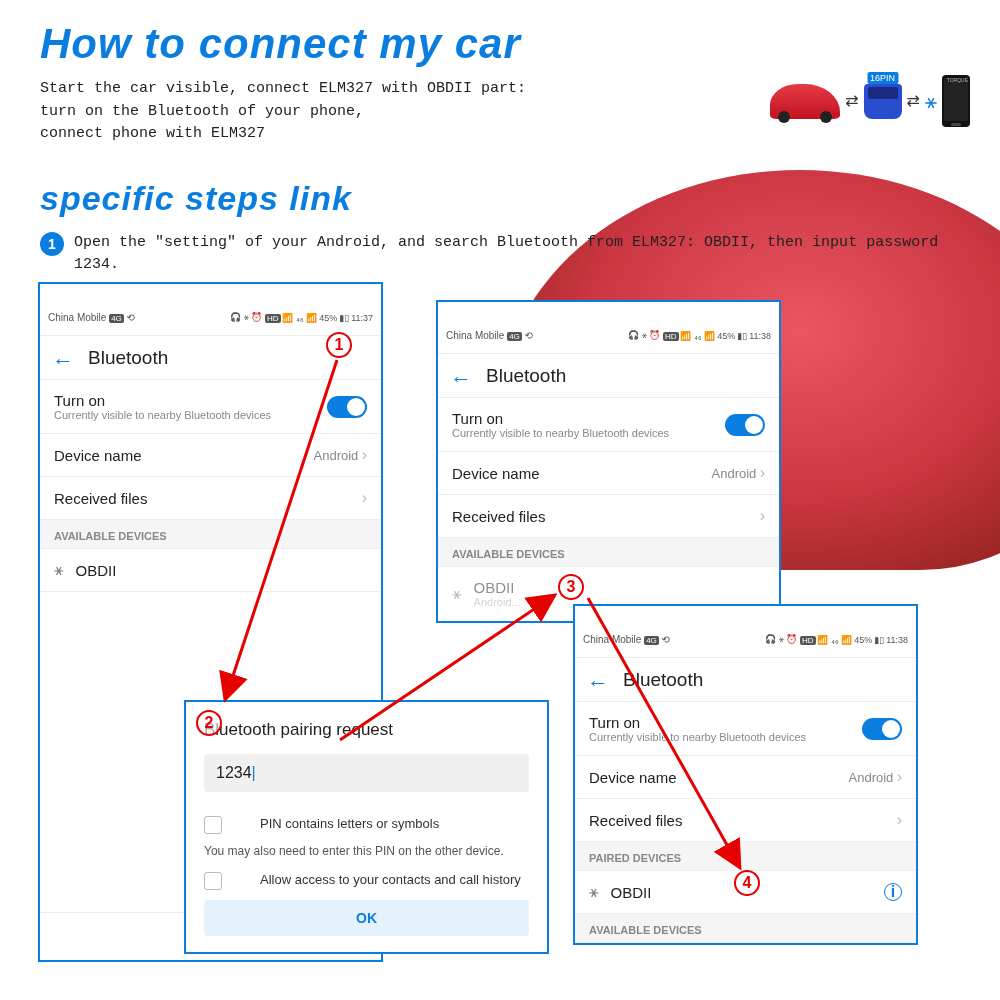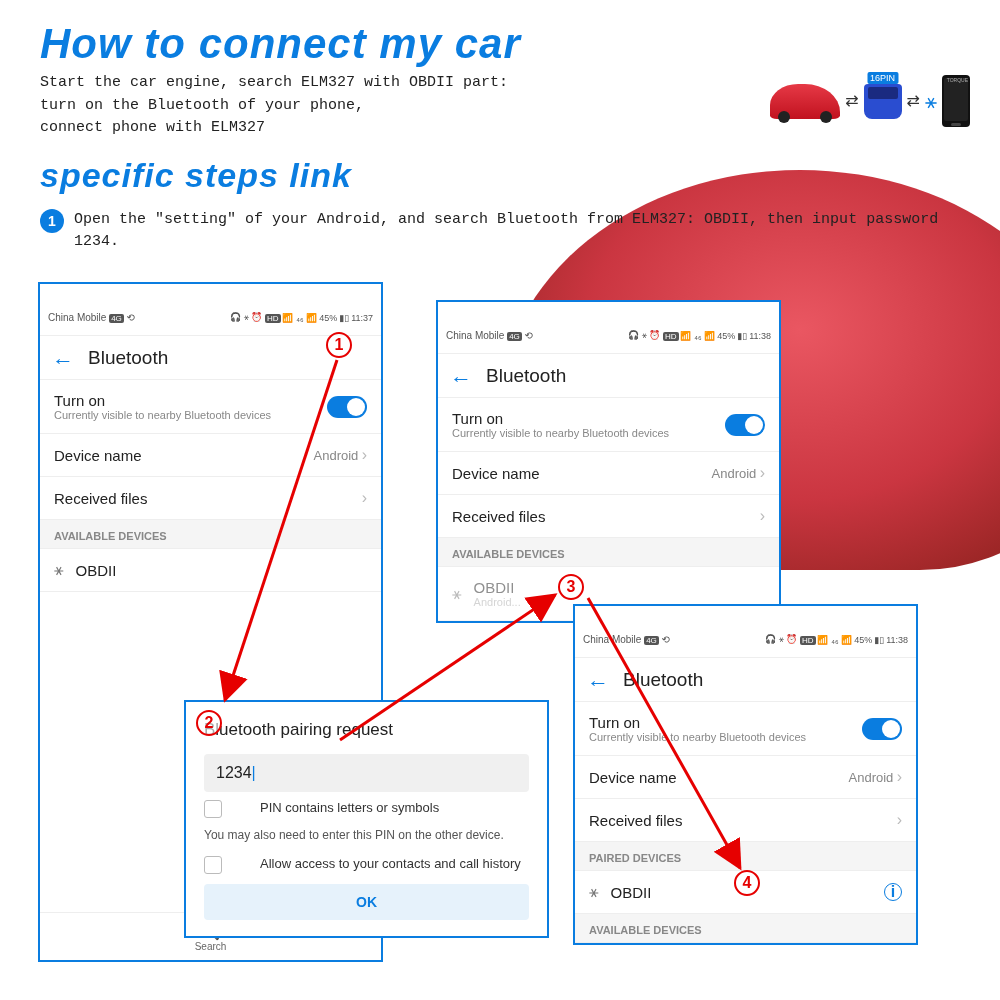--- a/index.html
+++ b/index.html
@@ -22,21 +22,21 @@
     opacity: 0.85;
     z-index: 0;
   }
   .content { position: relative; z-index: 1; padding: 20px 30px 0 40px; }
   .title1 {
     color: #0a7de0;
     font-size: 42px;
     font-weight: 900;
     font-style: italic;
     letter-spacing: 1px;
-    margin-bottom: 4px;
+    margin-bottom: 10px;
   }
   .intro { font-family: "Courier New", monospace; font-size: 15px; color: #222; line-height: 1.5; }
   .diagram { position: absolute; right: 30px; top: 75px; display: flex; align-items: center; gap: 5px; }
   .diagram-car { width: 70px; height: 35px; background: linear-gradient(#e63946, #c1121f); border-radius: 40% 50% 10% 10% / 60% 80% 10% 10%; position: relative; }
   .diagram-car::before { content: ''; position: absolute; bottom: -4px; left: 8px; width: 12px; height: 12px; background: #222; border-radius: 50%; }
   .diagram-car::after { content: ''; position: absolute; bottom: -4px; right: 8px; width: 12px; height: 12px; background: #222; border-radius: 50%; }
   .arrows { font-size: 16px; color: #333; line-height: 0.6; }
   .pinlabel { background: #0a7de0; color: #fff; font-size: 9px; padding: 1px 3px; border-radius: 2px; position: absolute; top: -12px; left: 50%; transform: translateX(-50%); white-space: nowrap; }
   .obd { width: 38px; height: 35px; background: #2a4dd0; border-radius: 4px 4px 8px 8px; position: relative; }
   .obd::before { content: ''; position: absolute; top: 3px; left: 4px; right: 4px; height: 12px; background: #1a2a80; border-radius: 2px; }
@@ -46,21 +46,21 @@
   .phone-icon::before { content: ''; position: absolute; inset: 3px 2px 6px 2px; background: #222; border-radius: 2px; }
   .phone-icon::after { content: ''; position: absolute; bottom: 1px; left: 50%; transform: translateX(-50%); width: 10px; height: 3px; background: #444; border-radius: 2px; }
   .phone-label { position: absolute; top: 2px; right: 2px; font-size: 5px; color: #aaa; }
 
   .title2 {
     color: #0a7de0;
     font-size: 34px;
     font-weight: 900;
     font-style: italic;
     letter-spacing: 1px;
-    margin-top: 16px;
+    margin-top: 33px;
     margin-bottom: 14px;
   }
   .step-line { display: flex; align-items: flex-start; gap: 10px; }
   .step-num {
     width: 24px; height: 24px; border-radius: 50%;
     background: #0a7de0; color: #fff;
     display: flex; align-items: center; justify-content: center;
     font-weight: bold; font-size: 14px; flex-shrink: 0;
   }
   .step-text { font-family: "Courier New", monospace; font-size: 15px; color: #222; line-height: 1.5; }
@@ -114,21 +114,21 @@
   .device-row { display: flex; align-items: center; padding: 12px 14px; gap: 12px; border-bottom: 1px solid #eee; }
   .bt-icon { color: #777; font-size: 16px; }
   .device-name { font-size: 15px; color: #222; }
   .device-sub { font-size: 11px; color: #aaa; }
   .info-icon { margin-left: auto; color: #0a7de0; font-size: 16px; border: 1.5px solid #0a7de0; border-radius: 50%; width: 18px; height: 18px; display: flex; align-items: center; justify-content: center; font-weight: bold; }
 
   
   .dialog-title { font-size: 17px; color: #222; margin-bottom: 14px; }
   .pin-input {
     background: #f0f0f0; padding: 10px 12px; font-size: 16px; color: #222;
-    border-radius: 4px; margin-bottom: 8px;
+    border-radius: 4px; margin-bottom: 24px;
   }
   .checkbox-row { display: flex; align-items: flex-start; gap: 10px; margin-bottom: 10px; }
   .checkbox { width: 18px; height: 18px; border: 1.5px solid #bbb; border-radius: 3px; flex-shrink: 0; }
   .cb-label { font-size: 13px; color: #333; margin-left: 28px; }
   .cb-note { font-size: 12px; color: #555; margin-bottom: 14px; }
   .dialog-btns { display: flex; gap: 10px; margin-top: 10px; }
   .dbtn { flex: 1; text-align: center; padding: 10px 0; background: #e6f2fb; color: #0a7de0; font-weight: bold; font-size: 14px; border-radius: 4px; }
 
   .navbar { position: absolute; bottom: 0; left: 0; right: 0; height: 48px; display: flex; justify-content: center; align-items: center; border-top: 1px solid #eee; }
   .nav-item { display: flex; flex-direction: column; align-items: center; font-size: 10px; color: #666; }
@@ -146,21 +146,21 @@
   .arrow-svg { position: absolute; z-index: 15; pointer-events: none; }
 </style>
 </head>
 <body>
 
 <div class="bg-car"></div>
 
 <div class="content">
   <div class="title1">How to connect my car</div>
   <div class="intro">
-    <div>Start the car engine, search ELM327 with OBDII part:</div>
+    <div>Start the car visible, connect ELM327 with OBDII part:</div>
     <div>turn on the Bluetooth of your phone,</div>
     <div>connect phone with ELM327</div>
   </div>
 
   <div class="diagram">
     <div class="diagram-car"></div>
     <div class="arrows">⇄</div>
     <div class="obd-wrap">
       <div class="pinlabel">16PIN</div>
       <div class="obd"></div>

